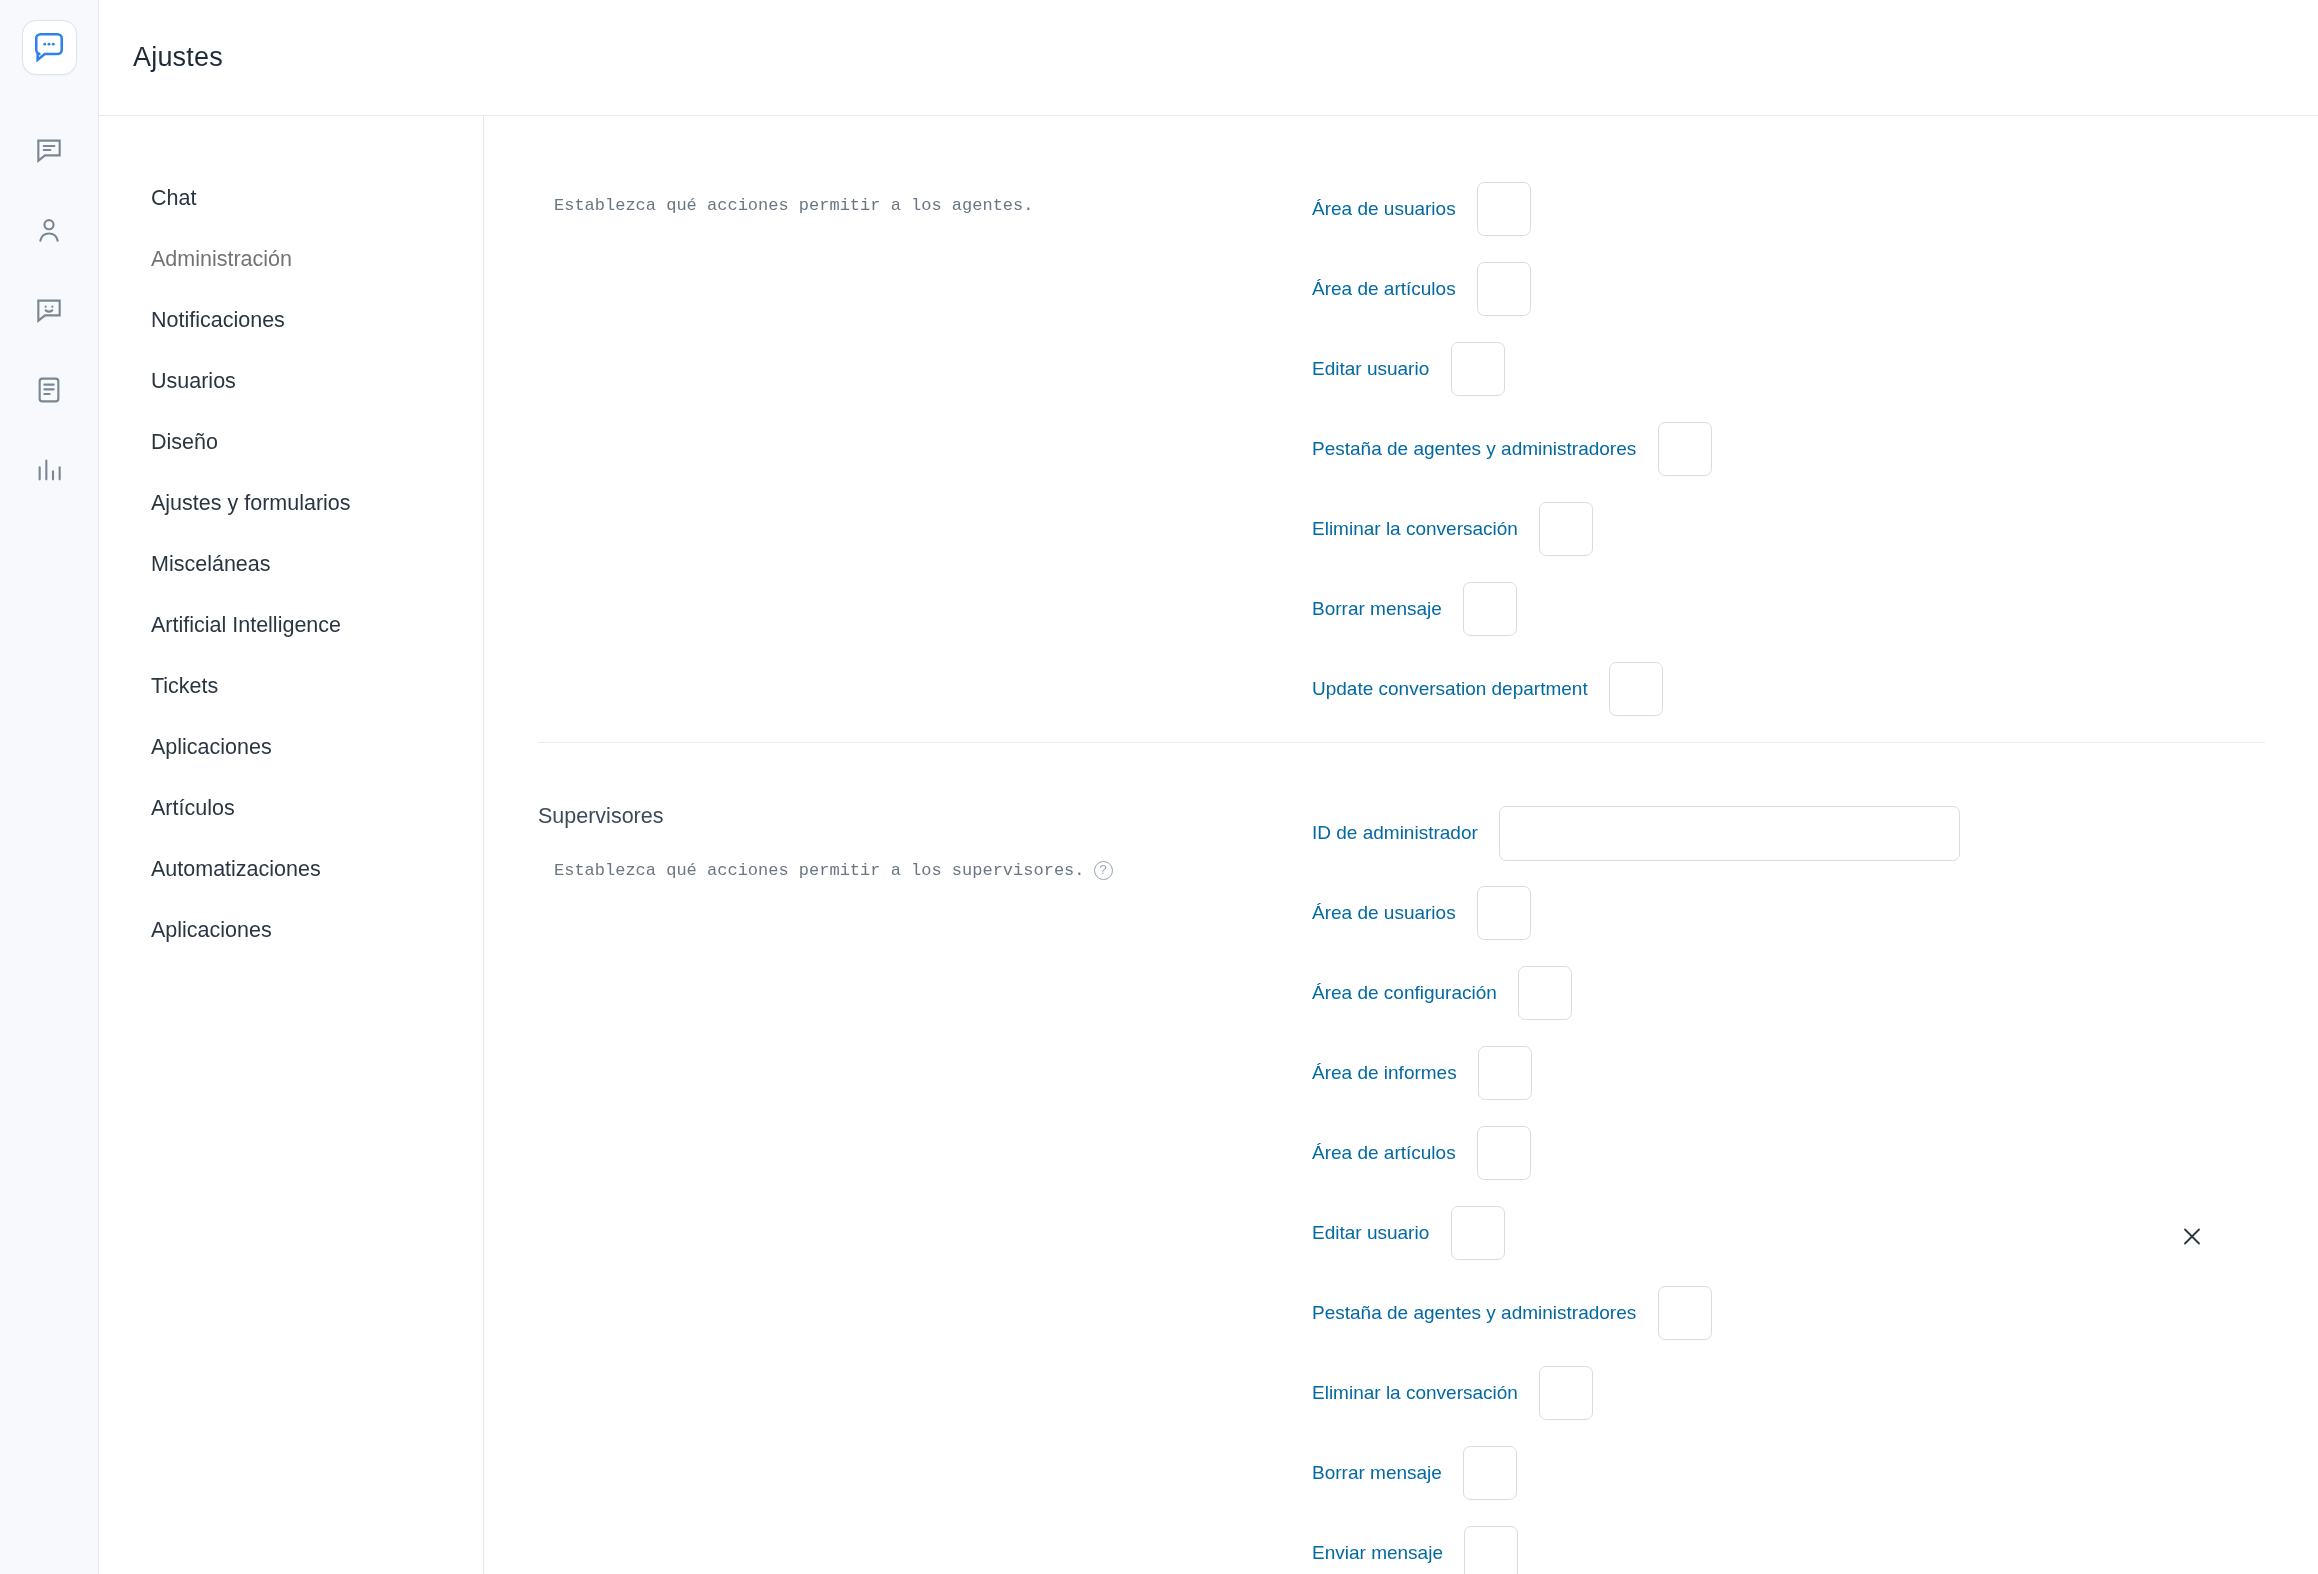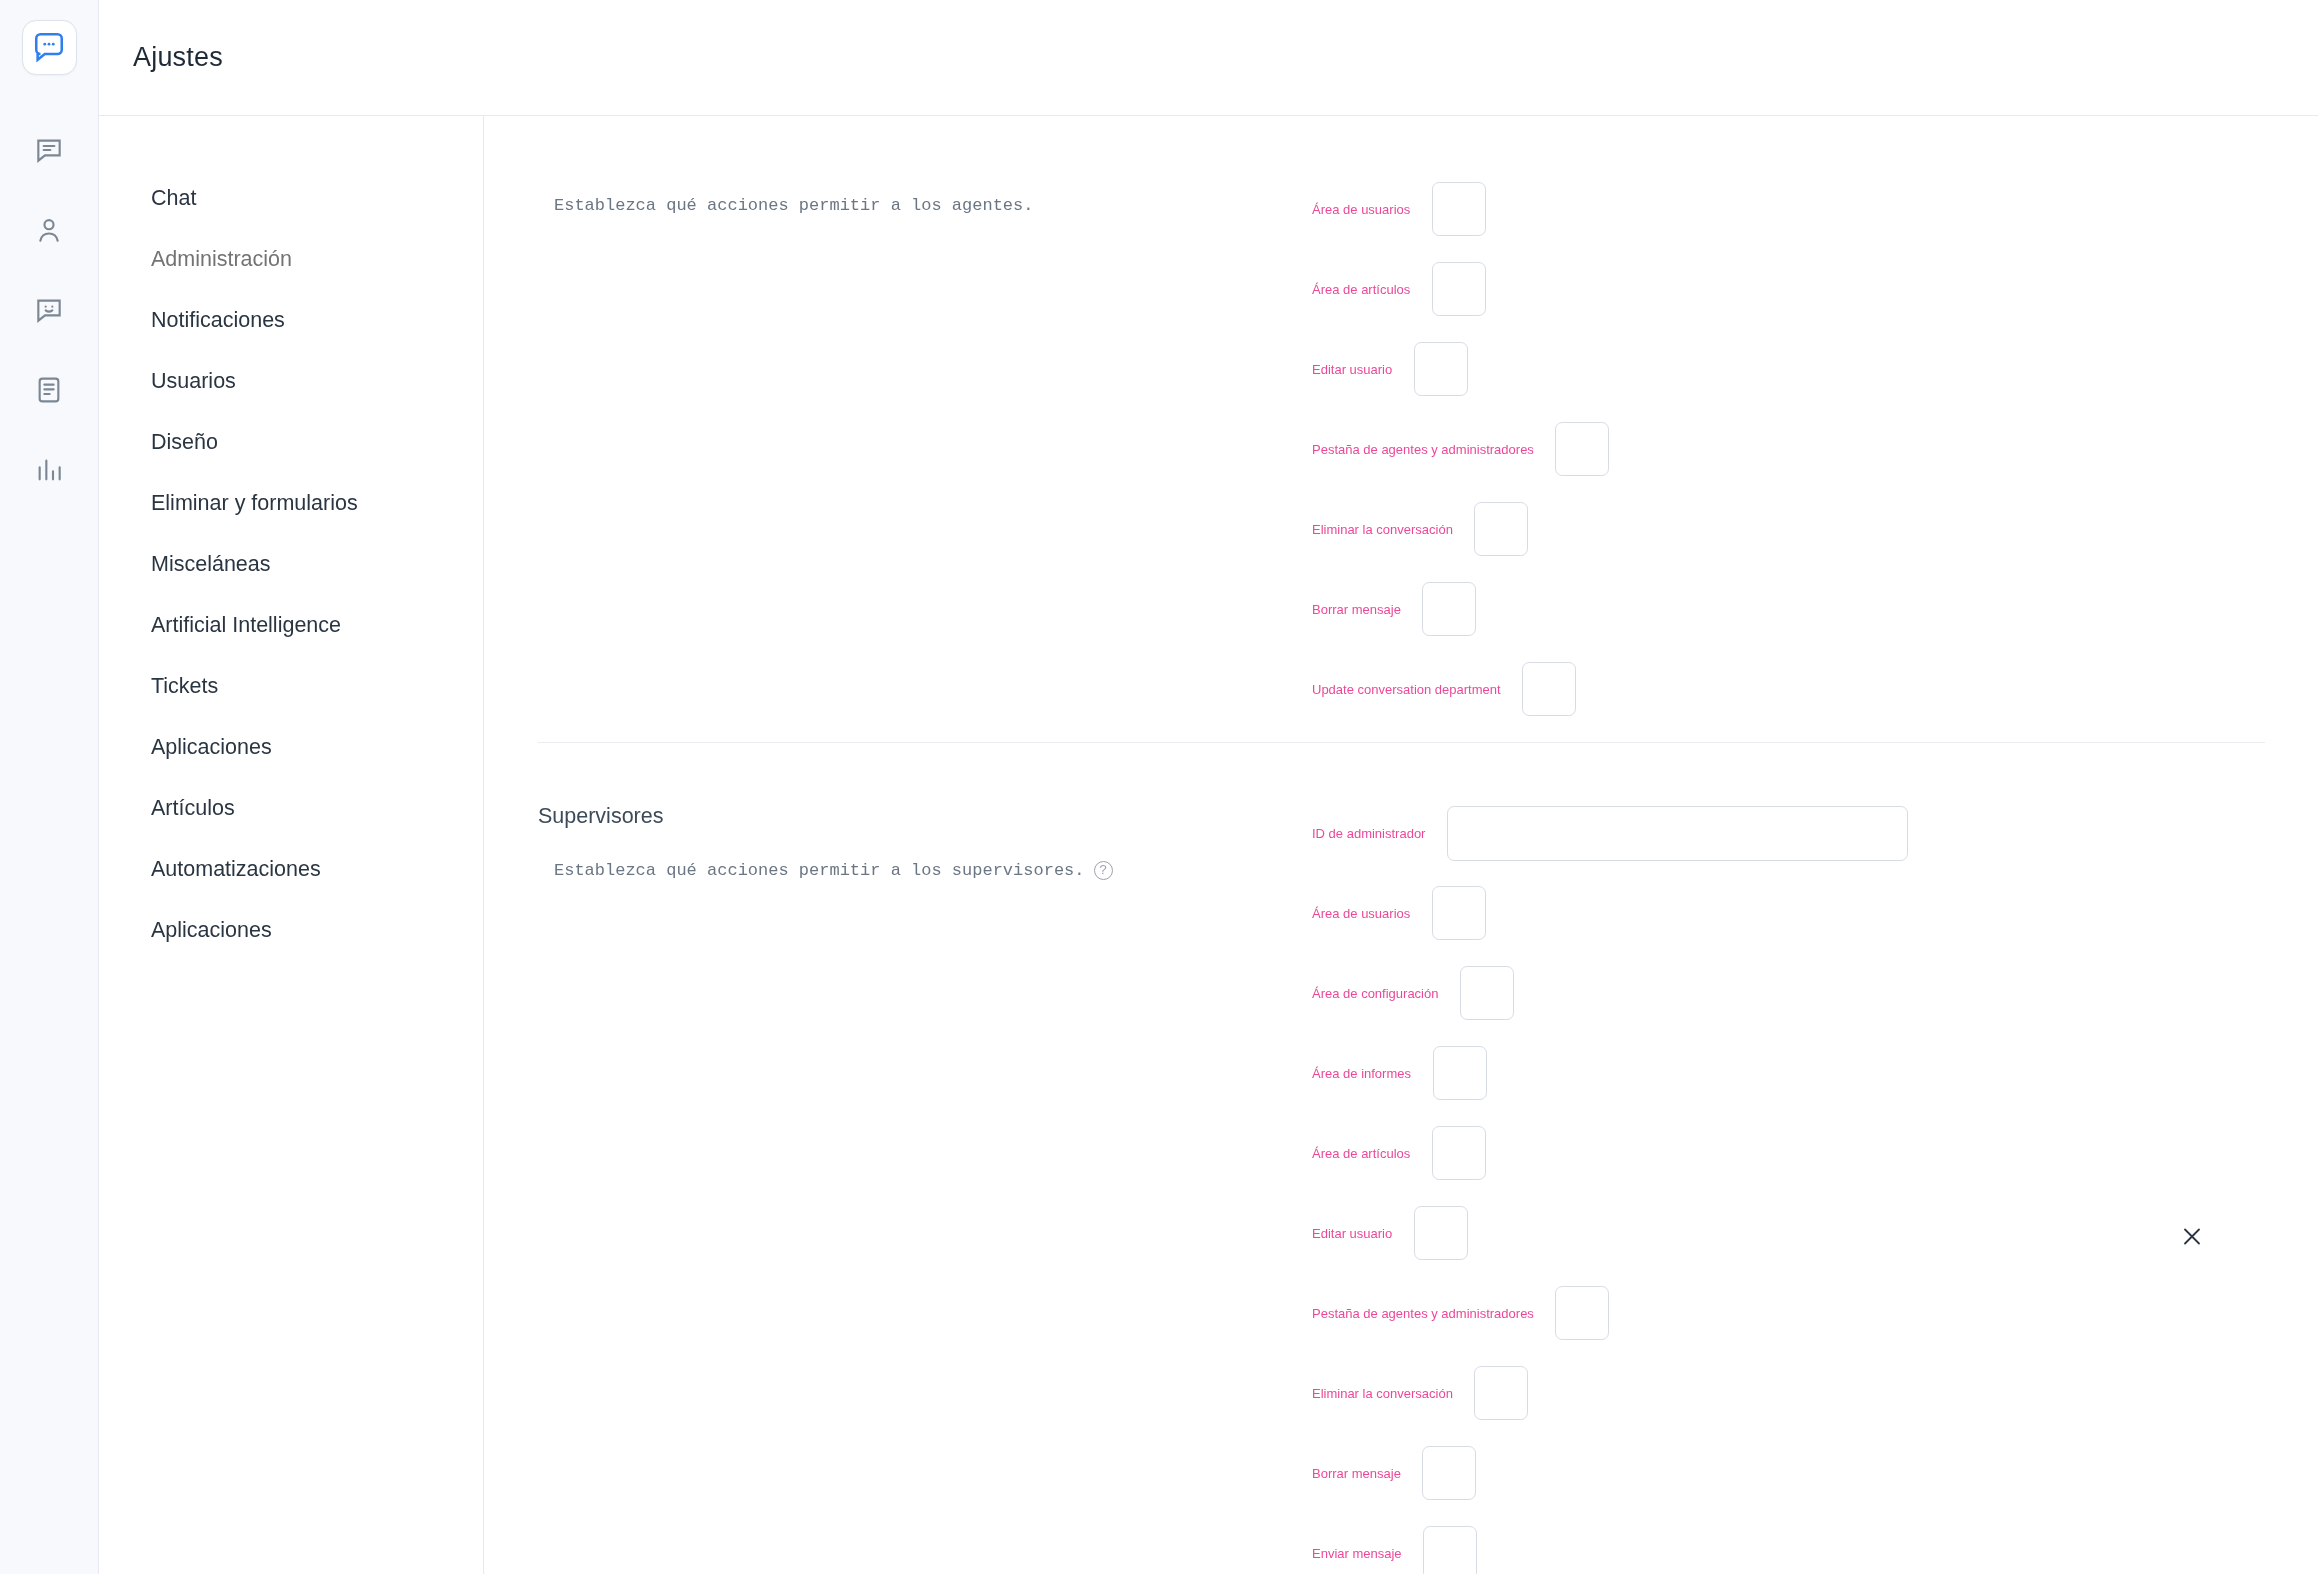--- a/index.html
+++ b/index.html
@@ -152,22 +152,22 @@
     min-width: 0;
     padding-top: 1.8px;
   }
   .field-row {
     display: flex;
     align-items: center;
     margin-bottom: 25px;
     height: 55px;
   }
   .field-label {
-    font-size: 13px;
-    color: #ec4899;
+    font-size: 19px;
+    color: #0369a1;
     font-weight: 500;
     white-space: nowrap;
     margin-right: 21.5px;
   }
   .toggle-box {
     width: 54px; height: 54px;
     border: 0.9px solid #d6dce4;
     border-radius: 7.2px;
     background: #fff;
     cursor: pointer;
@@ -265,21 +265,21 @@
         <div class="nav-item">
             <span>Notificaciones</span>
           </div>
         <div class="nav-item">
             <span>Usuarios</span>
           </div>
         <div class="nav-item">
             <span>Diseño</span>
           </div>
         <div class="nav-item">
-            <span>Eliminar y formularios</span>
+            <span>Ajustes y formularios</span>
           </div>
         <div class="nav-item">
             <span>Misceláneas</span>
           </div>
         <div class="nav-item">
             <span>Artificial Intelligence</span>
           </div>
         <div class="nav-item">
             <span>Tickets</span>
           </div>

